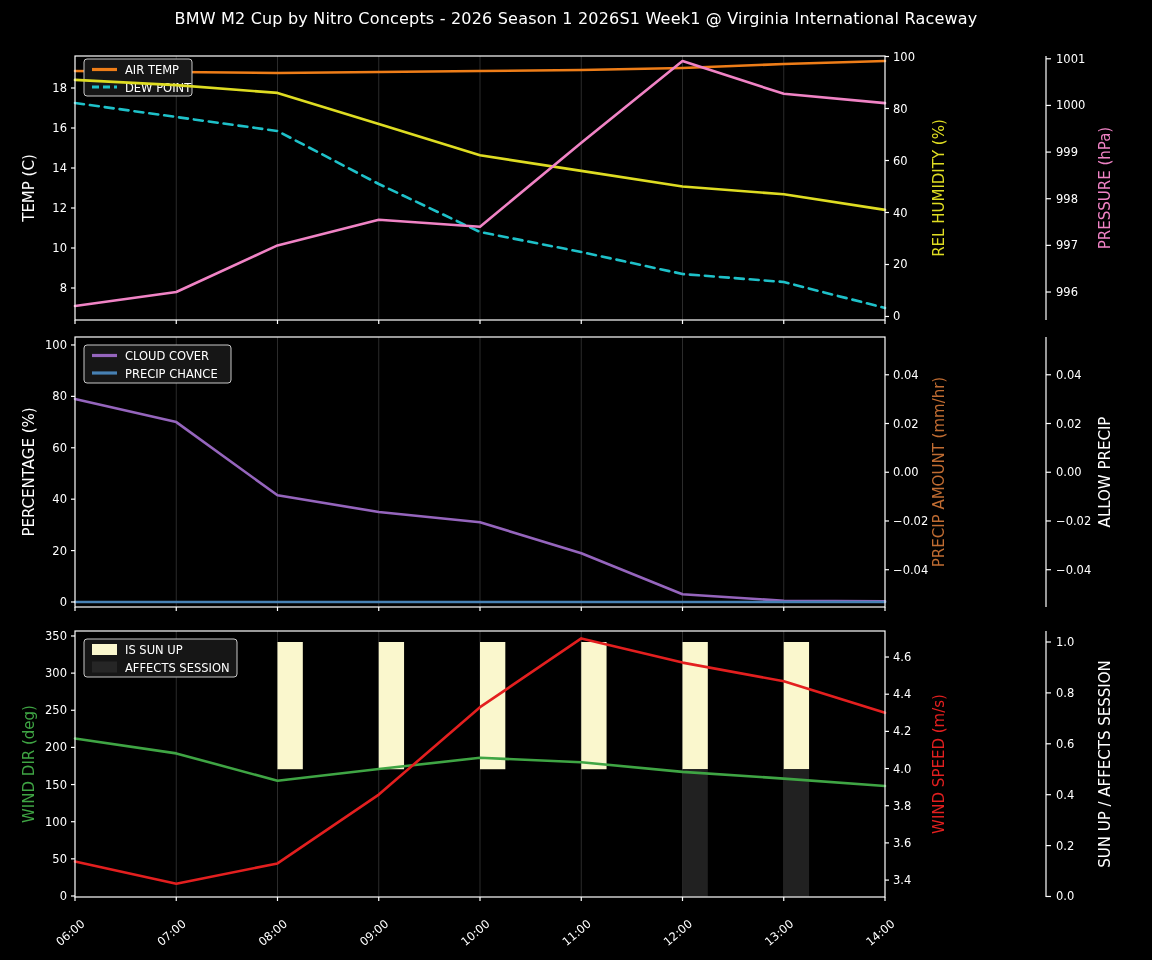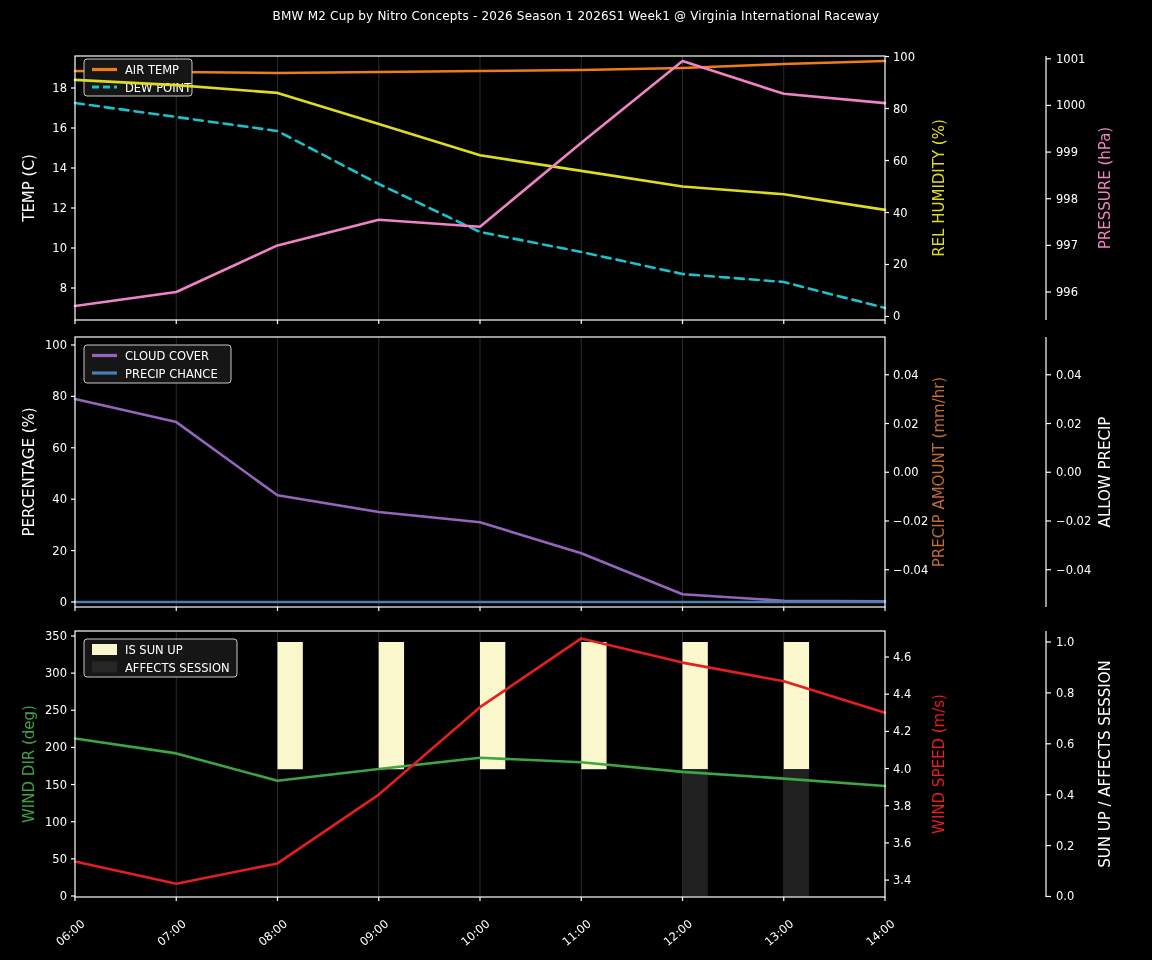--- a/index.html
+++ b/index.html
@@ -1,19 +1,19 @@
 <!DOCTYPE html>
 <html><head>
 <meta charset="utf-8">
 <style>
   html,body{margin:0;padding:0;background:#000;}
   body{width:1152px;height:960px;overflow:hidden;font-family:"DejaVu Sans","Liberation Sans",sans-serif;}
   .figure{position:relative;width:1152px;height:960px;background:#000;}
   .title{position:absolute;top:9px;left:0;width:1152px;text-align:center;color:#ffffff;
-         font-size:12px;letter-spacing:0.2px;pointer-events:none;}
+         font-size:16px;letter-spacing:0.2px;pointer-events:none;}
   svg{position:absolute;top:0;left:0;}
   svg text{font-family:"DejaVu Sans","Liberation Sans",sans-serif;}
 </style>
 </head>
 <body>
 
 <div class="figure">
   <svg id="chart" width="1152" height="960" viewBox="0 0 1152 960">
       <g>
         <line x1="176.25" y1="56" x2="176.25" y2="320" stroke="#2b2b2b" stroke-width="1"></line>

